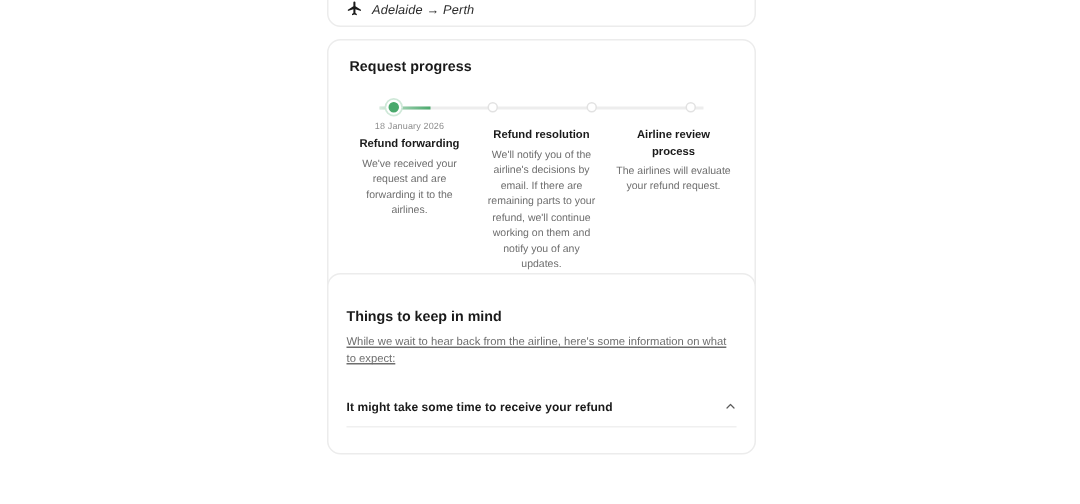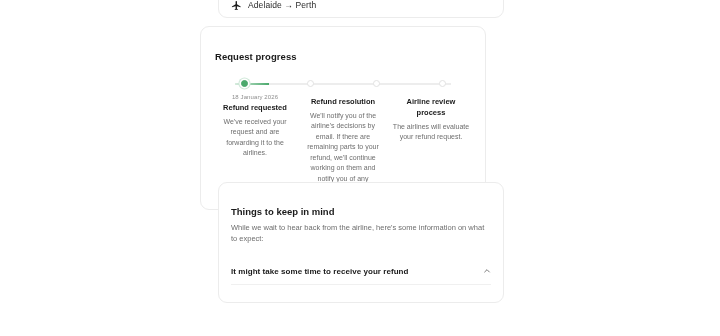--- a/index.html
+++ b/index.html
@@ -32,42 +32,43 @@
     position: absolute;
     left: 218px;
     top: -34px;
     height: 52px;
     display: flex;
     align-items: flex-end;
     padding: 0 12px 6px 12px;
   }
   .route-row {
     display: flex;
-    align-items: flex-start;
+    align-items: flex-end;
     gap: 6px;
+    font-style: italic;
   }
   .plane-icon {
     width: 11px;
     height: 11px;
     display: block;
     flex: none;
   }
   .route-text {
     font-size: 8.5px;
     color: #2b2b2b;
     letter-spacing: .1px;
     white-space: nowrap;
   }
 
   
   .progress-card {
     position: absolute;
-    left: 200px;
+    left: 218px;
     top: 26px;
-    padding: 24px 10px 14px 10px;
+    padding: 12px 10px 14px 10px;
   }
   .card-title {
     font-size: 9.5px;
     font-weight: bold;
     color: #1a1a1a;
     letter-spacing: .05px;
     margin-left: 4px;
   }
 
   .tracker {
@@ -157,20 +158,21 @@
     font-size: 9.5px;
     font-weight: bold;
     color: #1a1a1a;
     margin-top: 11px;
   }
   .keep-sub {
     font-size: 7.5px;
     color: #6e6e6e;
     margin-top: 5px;
     line-height: 1.5;
+    text-decoration: underline;
   }
 
   .accordion {
     margin-top: 13px;
   }
   .acc-item {
     border-top: 1px solid #f0f0f0;
   }
   .acc-item:first-child { border-top: none; }
   .acc-head {
@@ -250,21 +252,21 @@
         </div>
         <div class="dot-slot">
           <div class="dot"></div>
         </div>
       </div>
     </div>
 
     <div class="steps">
       <div class="step">
         <div class="step-date">18 January 2026</div>
-        <div class="step-title">Refund requested</div>
+        <div class="step-title">Refund forwarding</div>
         <div class="step-desc">We've received your request and are forwarding it to the airlines.</div>
       </div>
       <div class="step">
         <div class="step-date empty"></div>
         <div class="step-title">Refund resolution</div>
         <div class="step-desc">We'll notify you of the airline's decisions by email. If there are remaining parts to your refund, we'll continue working on them and notify you of any updates.</div>
       </div>
       <div class="step">
         <div class="step-date empty"></div>
         <div class="step-title">Airline review process</div>

